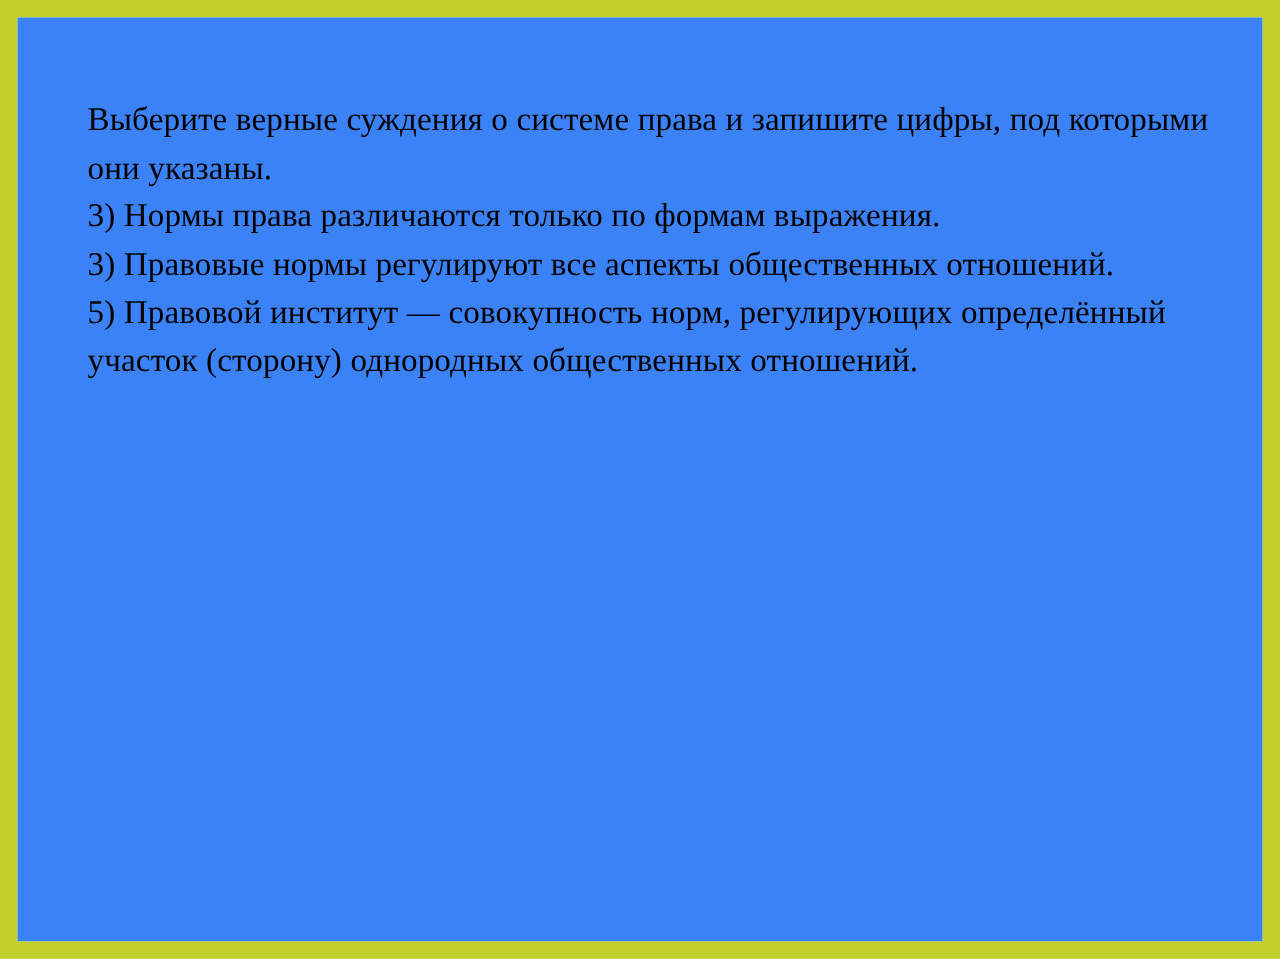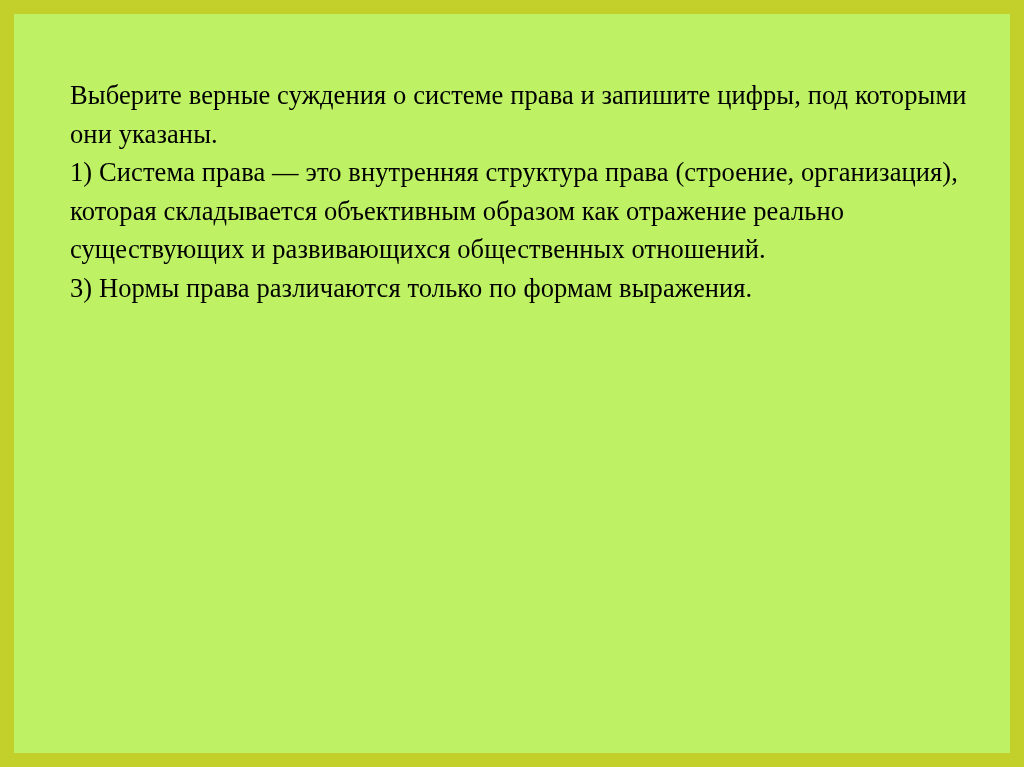--- a/index.html
+++ b/index.html
@@ -20,21 +20,21 @@
     box-sizing: border-box;
     background: #ffffff;
     border: 14px solid #c3d02b;
   }
   .inner {
     position: absolute;
     left: 0;
     top: 0;
     right: 0;
     bottom: 0;
-    background: #bef264;
+    background: #3b82f6;
   }
   .content {
     position: absolute;
     left: 56px;
     top: 62px;
     width: 908px;
   }
   .para {
     font-family: "Liberation Serif", serif;
     font-size: 26.5px;
@@ -45,17 +45,18 @@
     letter-spacing: 0.1px;
   }
 </style>
 </head>
 <body>
 
 <div class="slide">
   <div class="inner">
     <div class="content">
       <p class="para">Выберите верные суждения о системе права и запишите цифры, под которыми они указаны.</p>
-      <p class="para">1) Система права — это внутренняя структура права (строение, организация), которая складывается объективным образом как отражение реально существующих и развивающихся общественных отношений.</p>
       <p class="para">3) Нормы права различаются только по формам выражения.</p>
+      <p class="para">3) Правовые нормы регулируют все аспекты общественных отношений.</p>
+      <p class="para">5) Правовой институт — совокупность норм, регулирующих определённый участок (сторону) однородных общественных отношений.</p>
     </div>
   </div>
 </div>
 
 </body></html>

